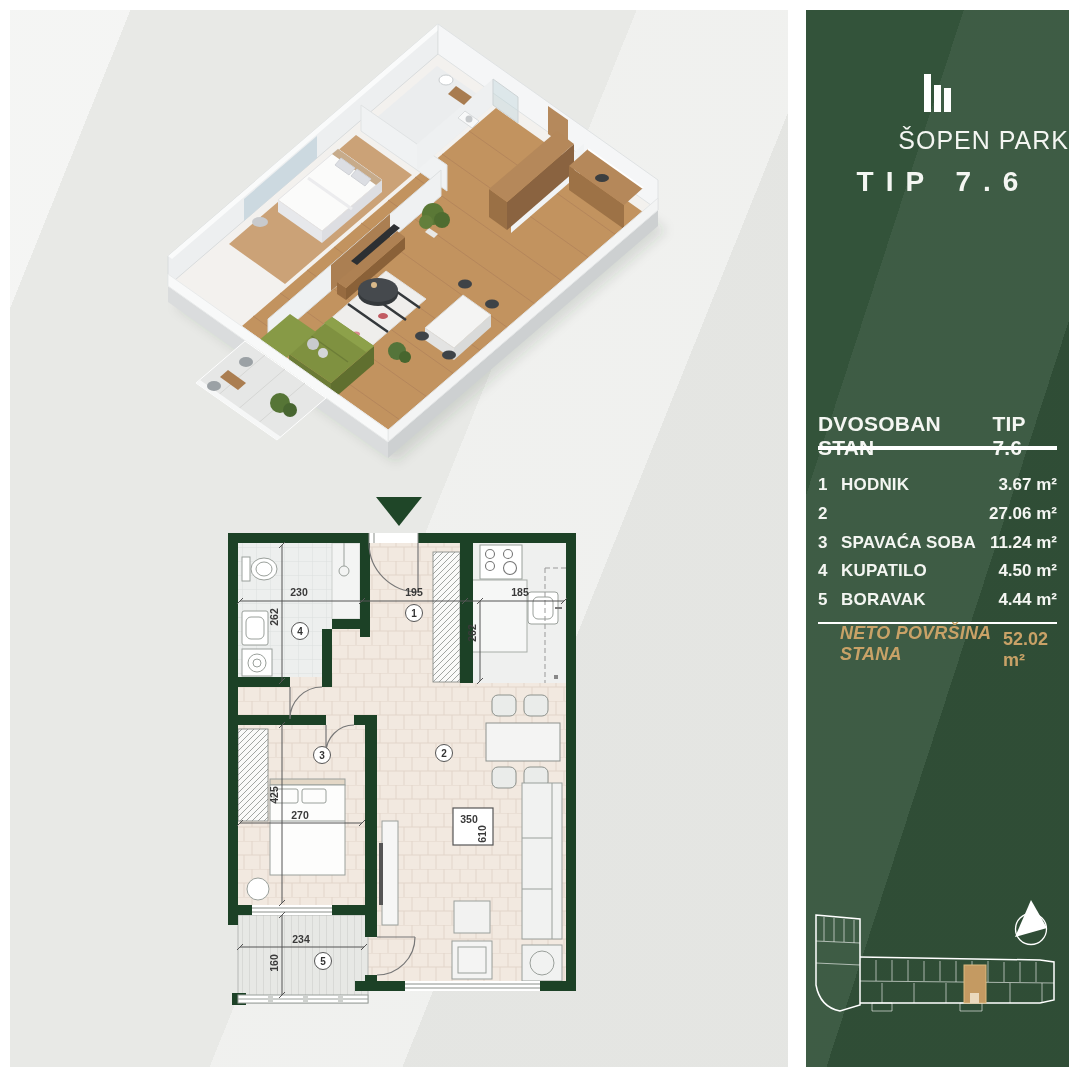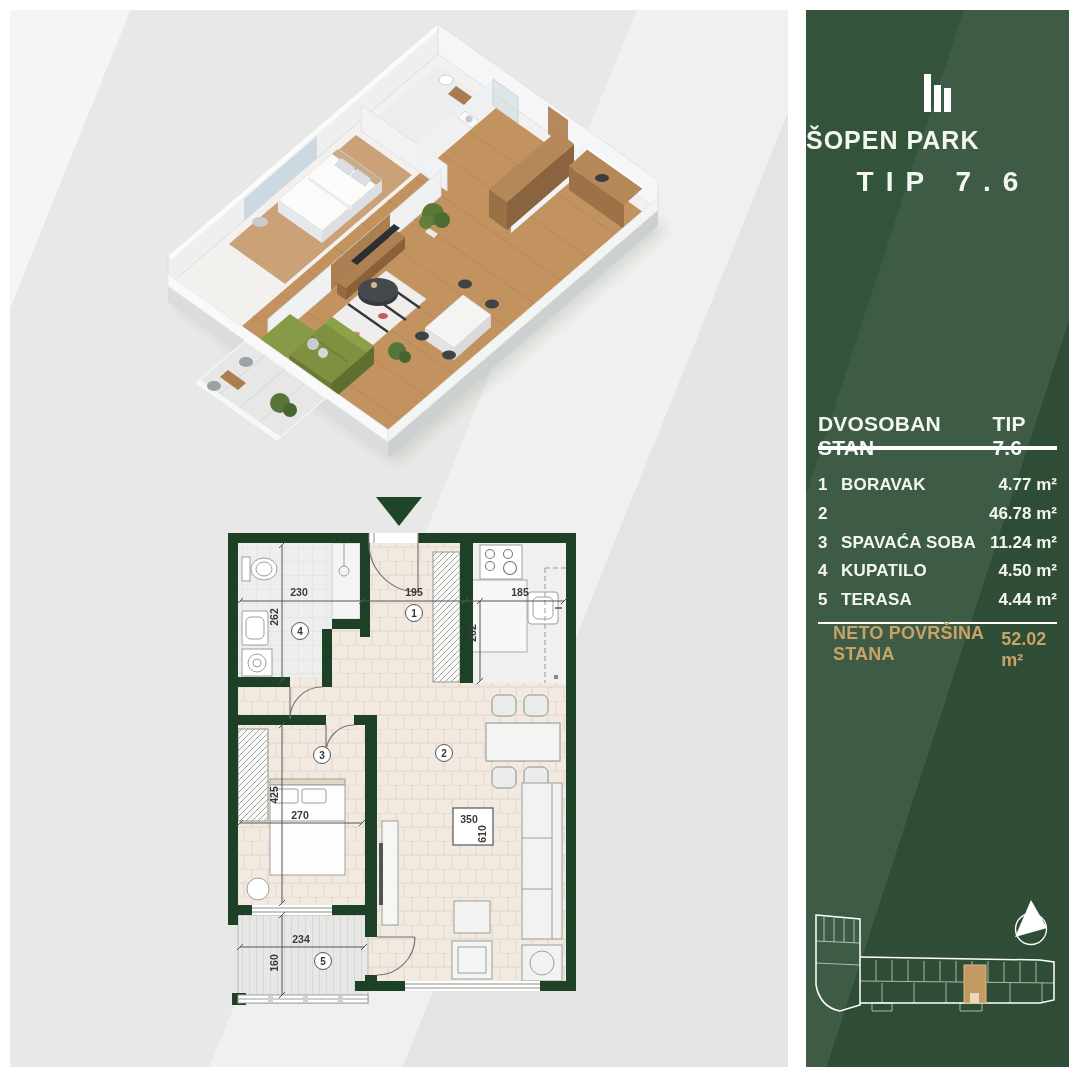--- a/index.html
+++ b/index.html
@@ -19,36 +19,36 @@
   
   .right-panel{position:absolute;left:806px;top:10px;width:263px;height:1057px;color:#f4f6f2;
     background:
       linear-gradient(108deg, rgba(255,255,255,0) 0 26%, rgba(255,255,255,0.055) 26% 60%,
                       rgba(0,0,0,0.07) 60%),
       #33533a;}
   .logo{position:absolute;top:64px;left:0;right:0;height:38px;
     display:flex;justify-content:center;align-items:flex-end;gap:3px;}
   .logo .bar{display:block;width:7px;background:#ffffff;}
   .bar1{height:38px;} .bar2{height:27px;} .bar3{height:24px;}
-  .brand-name{position:absolute;top:116px;left:0;right:0;text-align:left;
-    font-size:25px;font-weight:bold;letter-spacing:1px;}
+  .brand-name{position:absolute;top:116px;left:0;right:0;text-align:right;
+    font-size:25px;font-weight:normal;letter-spacing:1px;}
   .brand-type{position:absolute;top:156px;left:0;right:0;text-align:center;
     font-size:28px;font-weight:bold;letter-spacing:12px;padding-left:12px;}
   .spec-header{position:absolute;top:402px;left:12px;right:12px;display:flex;
     justify-content:space-between;font-size:21px;font-weight:bold;letter-spacing:0.2px;}
   .spec-underline{position:absolute;top:436px;left:12px;right:12px;height:4px;background:#ffffff;}
   .room-list{position:absolute;top:461px;left:12px;right:12px;}
   .room-row{display:flex;align-items:center;height:28.7px;font-size:17px;font-weight:bold;}
   .room-num{width:16px;flex:0 0 16px;}
   .room-name{flex:1;margin-left:7px;letter-spacing:0.2px;}
   .room-area{margin-left:auto;}
   .thin-line{position:absolute;top:612px;left:12px;right:12px;height:2px;background:#ffffff;}
   .total-row{position:absolute;top:620px;left:12px;right:12px;height:28px;display:flex;
     align-items:center;color:#c9a267;font-weight:bold;font-size:18px;}
-  .total-label{margin-left:15px;letter-spacing:0.2px;}
+  .total-label{margin-left:22px;letter-spacing:0.2px;font-style:italic;}
   .total-value{margin-left:auto;margin-top:11px;}
   .site-svg{position:absolute;left:4px;top:883px;}
 </style>
 </head>
 <body>
 
 <div class="canvas">
 
   <div class="left-panel">
 
@@ -382,40 +382,40 @@
 
     <div class="spec-header">
       <span>DVOSOBAN STAN</span>
       <span>TIP 7.6</span>
     </div>
     <div class="spec-underline"></div>
 
     <div class="room-list">
       <div class="room-row">
         <span class="room-num">1</span>
-        <span class="room-name">BORAVAK</span>
-        <span class="room-area">4.77 m²</span>
+        <span class="room-name">HODNIK</span>
+        <span class="room-area">3.67 m²</span>
       </div>
       <div class="room-row">
         <span class="room-num">2</span>
-        <span class="room-area">46.78 m²</span>
+        <span class="room-area">27.06 m²</span>
       </div>
       <div class="room-row">
         <span class="room-num">3</span>
         <span class="room-name">SPAVAĆA SOBA</span>
         <span class="room-area">11.24 m²</span>
       </div>
       <div class="room-row">
         <span class="room-num">4</span>
         <span class="room-name">KUPATILO</span>
         <span class="room-area">4.50 m²</span>
       </div>
       <div class="room-row">
         <span class="room-num">5</span>
-        <span class="room-name">TERASA</span>
+        <span class="room-name">BORAVAK</span>
         <span class="room-area">4.44 m²</span>
       </div>
     </div>
 
     <div class="thin-line"></div>
     <div class="total-row">
       <span class="total-label">NETO POVRŠINA STANA</span>
       <span class="total-value">52.02 m²</span>
     </div>
 

